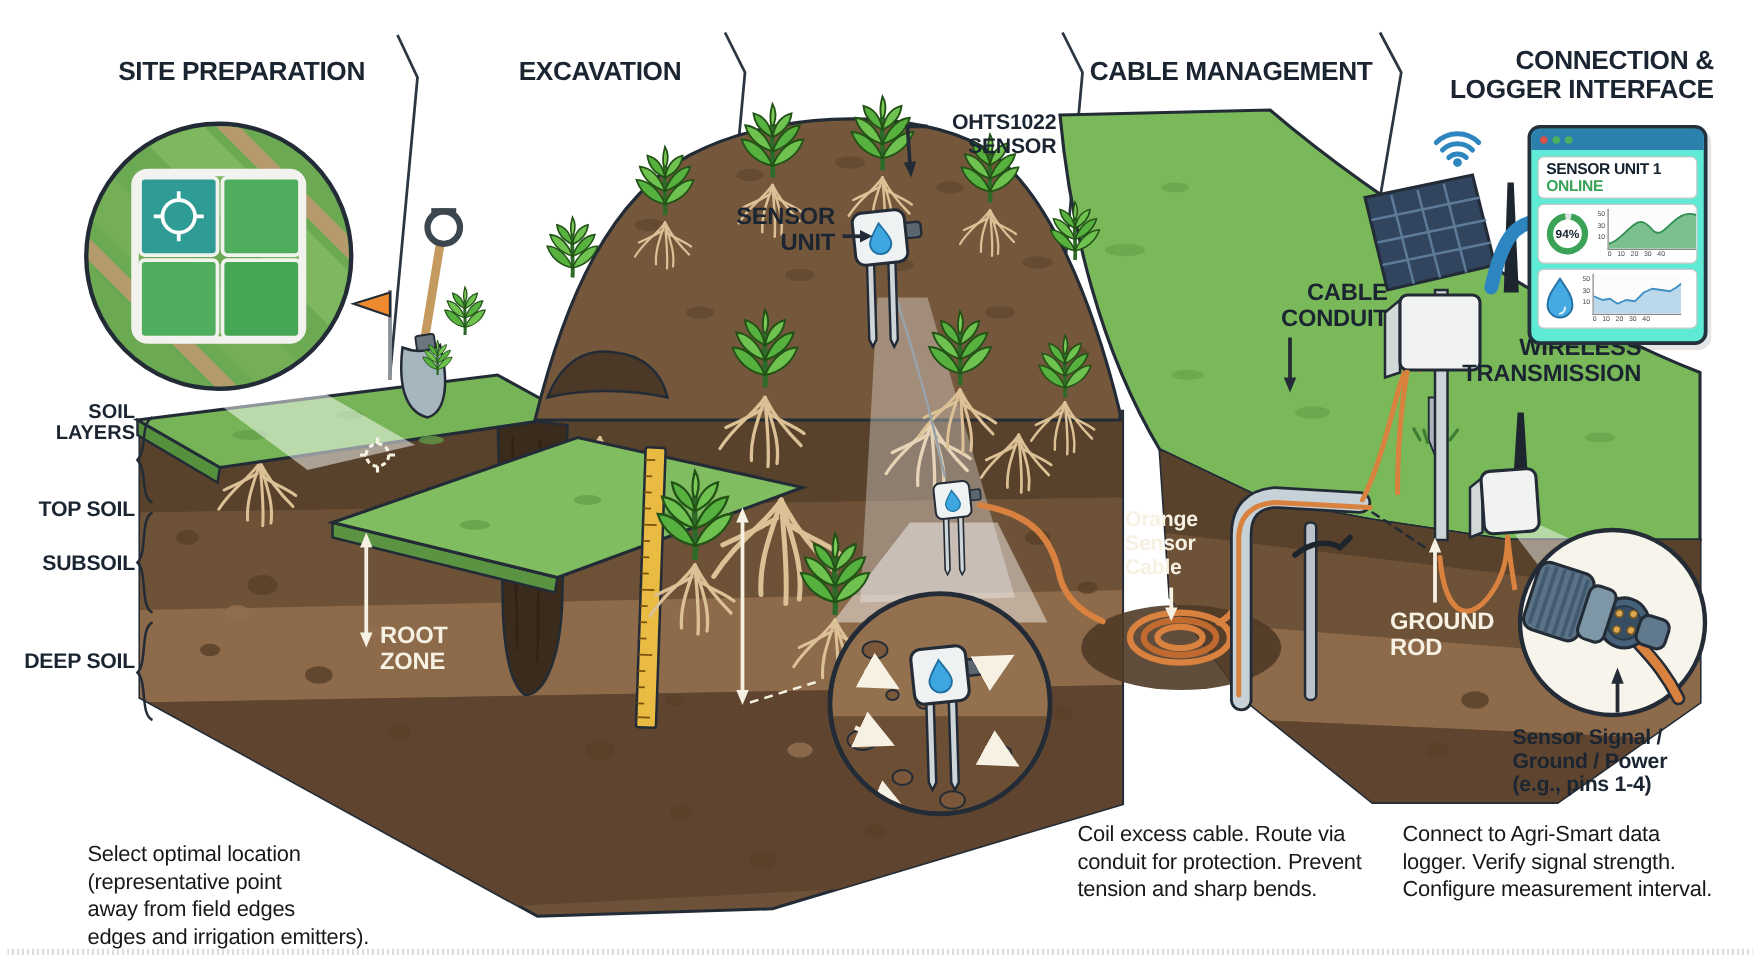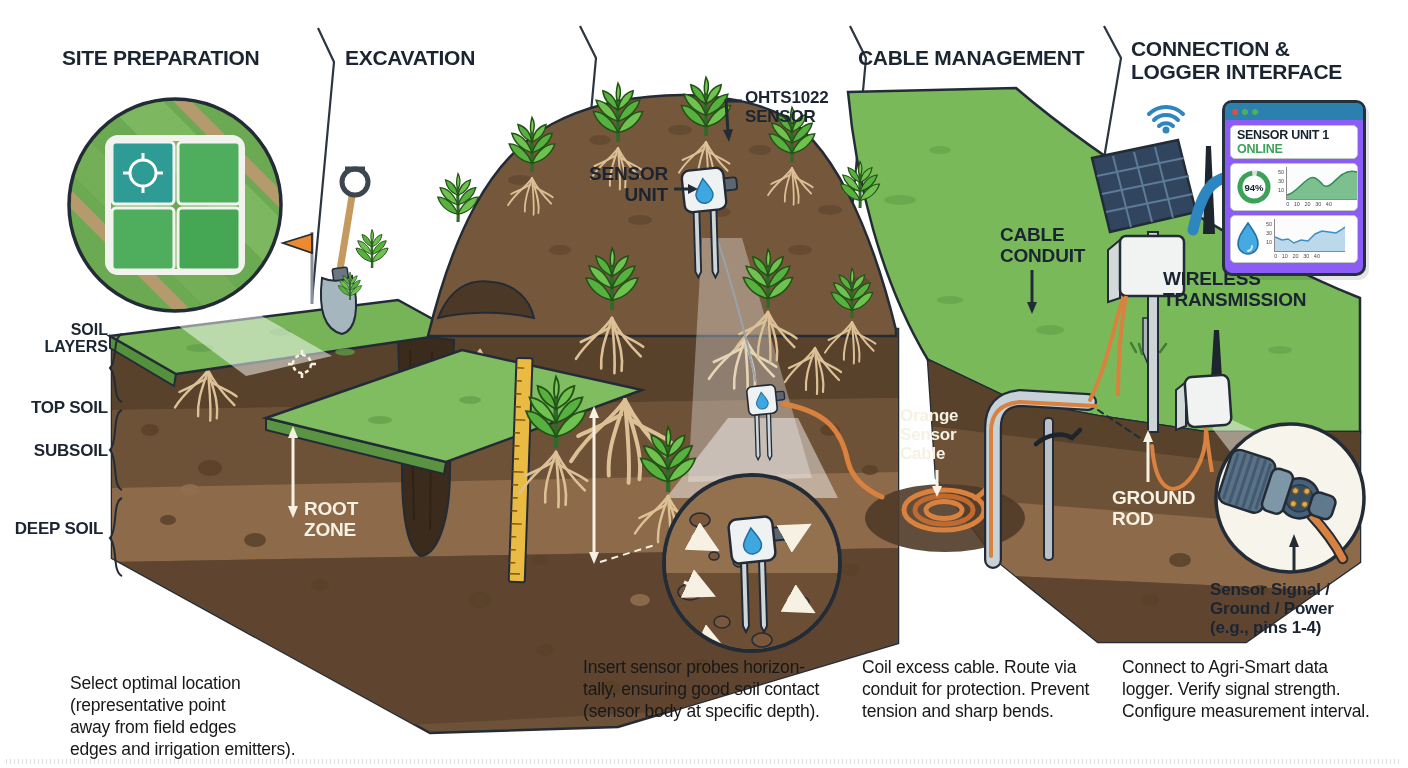--- a/index.html
+++ b/index.html
@@ -1,32 +1,32 @@
 <!DOCTYPE html>
 <html><head>
 <meta charset="utf-8">
 <style>
   html,body{margin:0;padding:0;background:#fff;}
   .stage{position:relative;width:1408px;height:768px;background:#ffffff;overflow:hidden;
          font-family:"Liberation Sans", sans-serif;color:#1c2630;}
   .abs{position:absolute;}
   .h-step{font-size:21px;line-height:23px;font-weight:800;letter-spacing:-0.3px;
-          text-align:left;color:#1b2531;white-space:pre-line;}
+          text-align:right;color:#1b2531;white-space:pre-line;}
   .lbl{white-space:pre-line;}
-  .lbl-ink{color:#1b2531;}
+  .lbl-ink{color:#1b2531;text-align:right;}
   .lbl-cream{color:#f6f1e2;}
   .w800{font-weight:800;} .w600{font-weight:700;}
   .s19{font-size:19px;line-height:21px;letter-spacing:-0.2px;}
   .s17{font-size:17px;line-height:19px;letter-spacing:-0.2px;}
   .s16{font-size:16px;line-height:17px;}
   .right{text-align:right;} .center{text-align:left;}
   .caption{font-size:17.5px;line-height:22px;color:#181818;white-space:pre-line;letter-spacing:-0.2px;}
   
   .panel{left:1222px;top:100px;width:138px;height:170px;border:3px solid #22313c;border-radius:10px;
-         background:#8b5cf6;box-shadow:3px 4px 0 rgba(0,0,0,.10);}
+         background:#5eead4;box-shadow:3px 4px 0 rgba(0,0,0,.10);}
   .titlebar{height:17px;background:#2b80ae;border-radius:6px 6px 0 0;display:flex;gap:4px;
             align-items:center;padding:0 7px;}
   .dot{width:6px;height:6px;border-radius:50%;}
   .panel-body{padding:5px;display:flex;flex-direction:column;gap:4px;}
   .pcard{background:#fff;border:1.5px solid #c2cac7;border-radius:5px;padding:2px 6px;}
   .pcard-row{display:flex;align-items:center;gap:5px;padding:3px 4px;}
   .ptitle{font-size:12.5px;font-weight:800;color:#15222d;letter-spacing:-0.3px;}
   .pstatus{font-size:12.5px;font-weight:800;color:#3aa357;letter-spacing:-0.3px;}
   .gauge{position:relative;width:38px;height:38px;flex:0 0 auto;}
   .gauge span{position:absolute;left:0;top:0;width:38px;height:38px;display:flex;align-items:center;
@@ -417,21 +417,21 @@
 <div class="abs h-step" style="left:62px;top:46px;width:230px;">SITE PREPARATION</div>
 <div class="abs h-step" style="left:345px;top:46px;width:200px;">EXCAVATION</div>
 <div class="abs h-step" style="left:858px;top:46px;width:240px;">CABLE MANAGEMENT</div>
 <div class="abs h-step" style="left:1131px;top:37px;width:240px;">CONNECTION &amp;
 LOGGER INTERFACE</div>
 
 <div class="abs lbl lbl-ink s16 w800 right" style="left:20px;top:321px;width:88px;">SOIL
 LAYERS</div>
 <div class="abs lbl lbl-ink s17 w600 right" style="left:10px;top:360px;width:98px;margin-top:38px;">TOP SOIL</div>
 <div class="abs lbl lbl-ink s17 w600 right" style="left:10px;top:441px;width:98px;">SUBSOIL</div>
-<div class="abs lbl lbl-ink s17 w600 right" style="left:10px;top:519px;width:98px;text-align:center;">DEEP SOIL</div>
+<div class="abs lbl lbl-ink s17 w600 right" style="left:10px;top:519px;width:98px;">DEEP SOIL</div>
 
 <div class="abs lbl lbl-cream s19 w800" style="left:304px;top:466px;width:70px;margin-top:32px;">ROOT
 ZONE</div>
 <div class="abs lbl lbl-ink s19 w800 right" style="left:586px;top:163px;width:82px;">SENSOR
 UNIT</div>
 <div class="abs lbl lbl-ink s17 w800" style="left:745px;top:88px;width:100px;">OHTS1022
 SENSOR</div>
 <div class="abs lbl lbl-ink s19 w800" style="left:1000px;top:224px;width:110px;">CABLE
 CONDUIT</div>
 <div class="abs lbl lbl-cream s17 w600 center" style="left:900px;top:406px;width:75px;">Orange
@@ -442,23 +442,20 @@
 <div class="abs lbl lbl-ink s19 w800" style="left:1163px;top:268px;width:150px;">WIRELESS
 TRANSMISSION</div>
 <div class="abs lbl lbl-ink s17 w600 center" style="left:1210px;top:580px;width:170px;">Sensor Signal /
 Ground / Power
 (e.g., pins 1-4)</div>
 
 <div class="abs caption" style="left:70px;top:640px;width:280px;margin-top:32px;">Select optimal location
 (representative point
 away from field edges
 edges and irrigation emitters).</div>
-<div class="abs caption" style="left:583px;top:656px;width:260px;">Insert sensor probes horizon-
-tally, ensuring good soil contact
-(sensor body at specific depth).</div>
 <div class="abs caption" style="left:1122px;top:656px;width:265px;">Connect to Agri-Smart data
 logger. Verify signal strength.
 Configure measurement interval.</div>
 <div class="abs caption" style="left:862px;top:656px;width:245px;">Coil excess cable. Route via
 conduit for protection. Prevent
 tension and sharp bends.</div>
 
 <div class="abs panel">
   <div class="titlebar">
     <span class="dot" style="background:#d85248"></span>

